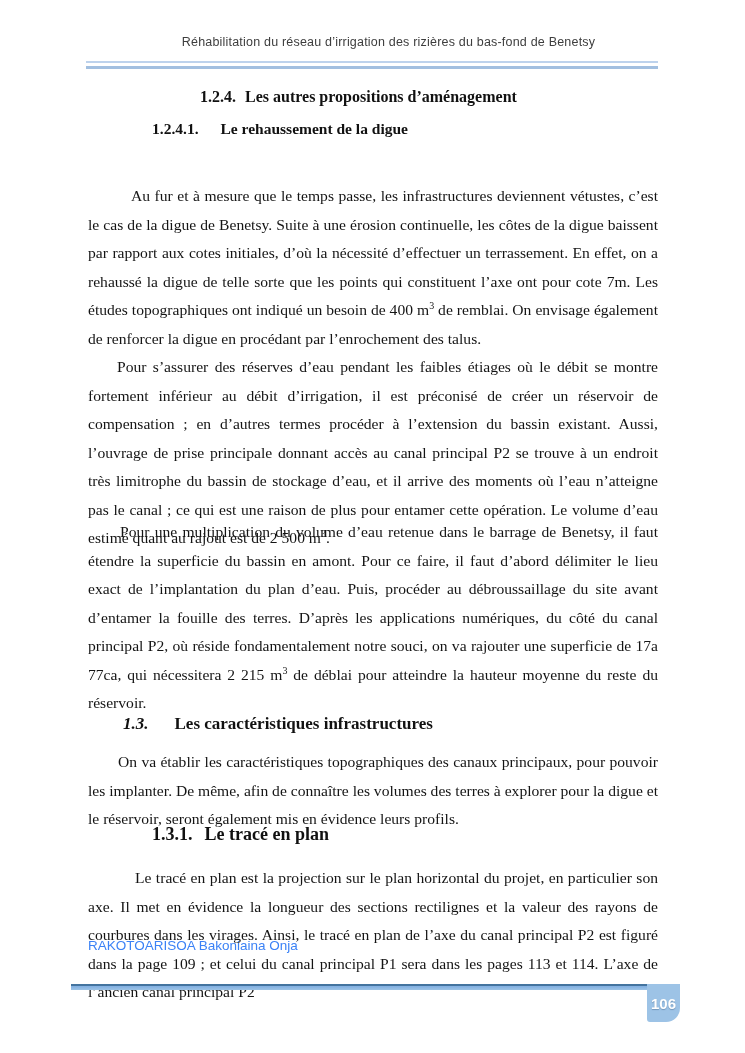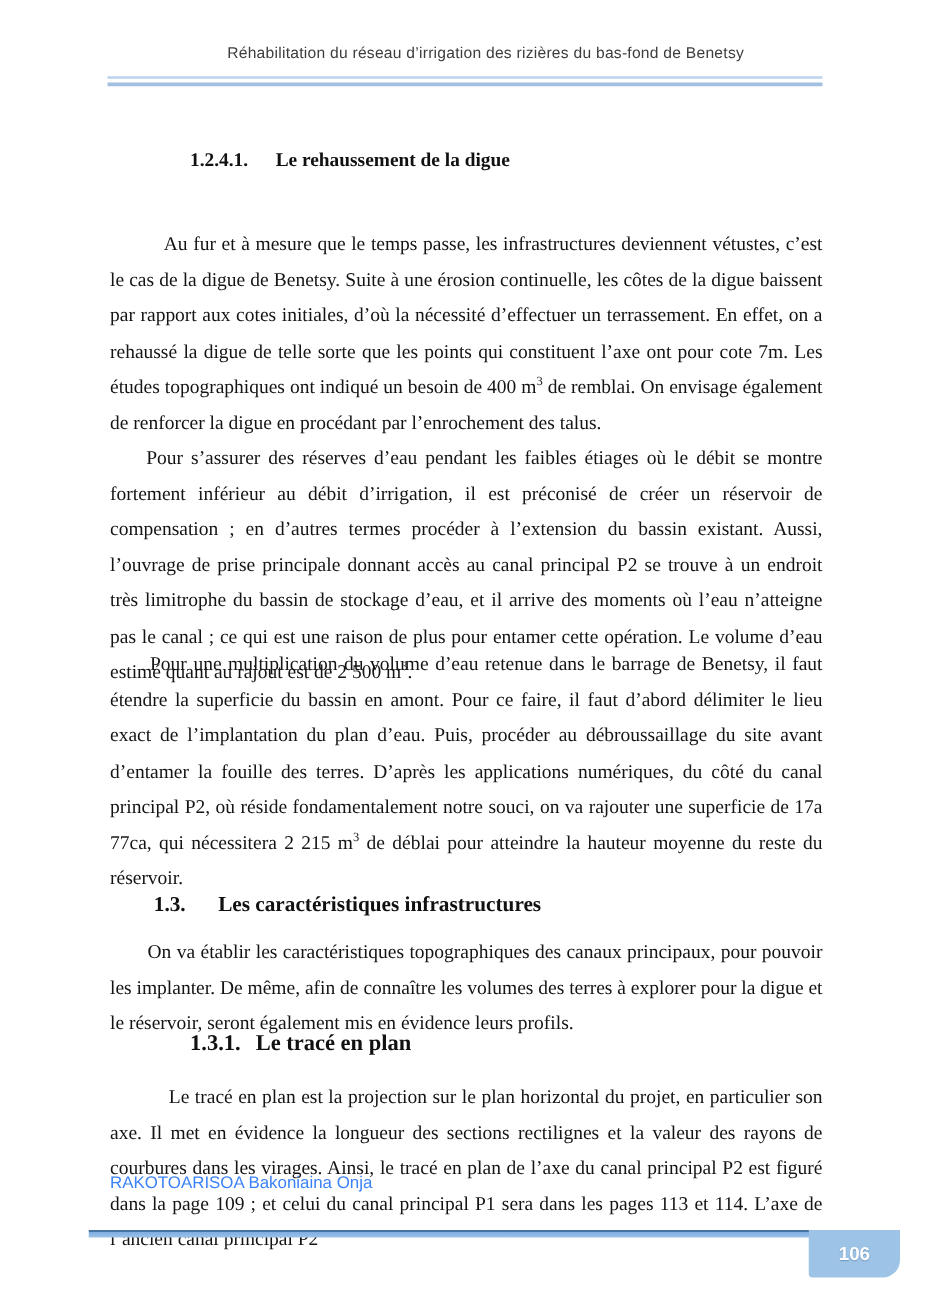--- a/index.html
+++ b/index.html
@@ -40,21 +40,21 @@
     white-space: nowrap;
     color: #111111;
   }
   .h124  { top: 88px;  left: 200px; font-size: 16px; }
   .h124  .num { margin-right: 9px; }
   .h1241 { top: 120px; left: 152px; font-size: 15.5px; }
   .h1241 .num { margin-right: 22px; }
   .h1242 { top: 322px; left: 163px; font-size: 15.5px; }
   .h1242 .num { margin-right: 21px; }
   .h13   { top: 714px; left: 123px; font-size: 17px; }
-  .h13   .num { margin-right: 26px; }
+  .h13   .num { margin-right: 26px; font-style: italic; }
   .h131  { top: 824px; left: 152px; font-size: 18px; }
   .h131  .num { margin-right: 12px; }
 
   
   .para {
     position: absolute;
     left: 88px;
     width: 570px;
     text-align: justify;
     font-size: 15.6px;
@@ -79,39 +79,42 @@
   .footer-author {
     position: absolute;
     top: 938px; left: 88px;
     font-family: "Liberation Sans", sans-serif;
     font-size: 13.5px;
     color: #3b82f6;
   }
   .page-badge {
     position: absolute;
     top: 984px; left: 647px;
-    width: 73px; height: 38px;
+    width: 33px; height: 38px;
     background: #9dc3e6;
     border-radius: 0 0 14px 3px;
     display: flex; align-items: center; justify-content: center;
     font-family: "Liberation Sans", sans-serif;
     font-weight: bold;
     font-size: 15px;
     color: #ffffff;
     text-shadow: 0 1px 1px rgba(91,126,163,0.65);
   }
 </style>
 </head>
 <body>
 
 <div class="page">
 
   <div class="header-title">Réhabilitation du réseau d’irrigation des rizières du bas-fond de Benetsy</div>
   <div class="header-rule"></div>
 
+  <div class="heading h124">
+    <span class="num">1.2.4.</span><span class="ttl">Les autres propositions d’aménagement</span>
+  </div>
 
   <div class="heading h1241">
     <span class="num">1.2.4.1.</span><span class="ttl">Le rehaussement de la digue</span>
   </div>
 
   <div class="para p1"><span>Au fur et à mesure que le temps passe, les infrastructures deviennent vétustes, c’est le cas de la digue de Benetsy. Suite à une érosion continuelle, les côtes de la digue baissent par rapport aux cotes initiales, d’où la nécessité d’effectuer un terrassement. En effet, on a rehaussé la digue de telle sorte que les points qui constituent l’axe ont pour cote 7m. Les études topographiques ont indiqué un besoin de 400 m</span><sup>3</sup><span> de remblai. On envisage également de renforcer la digue en procédant par l’enrochement des talus.</span></div>
 
 
   <div class="para p2"><span>Pour s’assurer des réserves d’eau pendant les faibles étiages où le débit se montre fortement inférieur au débit d’irrigation, il est préconisé de créer un réservoir de compensation ; en d’autres termes procéder à l’extension du bassin existant. Aussi, l’ouvrage de prise principale donnant accès au canal principal P2 se trouve à un endroit très limitrophe du bassin de stockage d’eau, et il arrive des moments où l’eau n’atteigne pas le canal ; ce qui est une raison de plus pour entamer cette opération. Le volume d’eau estimé quant au rajout est de 2 500 m</span><sup>3</sup><span>.</span></div>
   <div class="para p3"><span>Pour une multiplication du volume d’eau retenue dans le barrage de Benetsy, il faut étendre la superficie du bassin en amont. Pour ce faire, il faut d’abord délimiter le lieu exact de l’implantation du plan d’eau. Puis, procéder au débroussaillage du site avant d’entamer la fouille des terres. D’après les applications numériques, du côté du canal principal P2, où réside fondamentalement notre souci, on va rajouter une superficie de 17a 77ca, qui nécessitera 2 215 m</span><sup>3</sup><span> de déblai pour atteindre la hauteur moyenne du reste du réservoir.</span></div>

